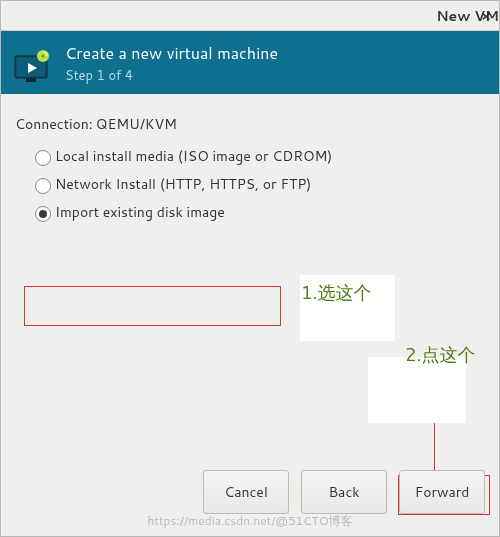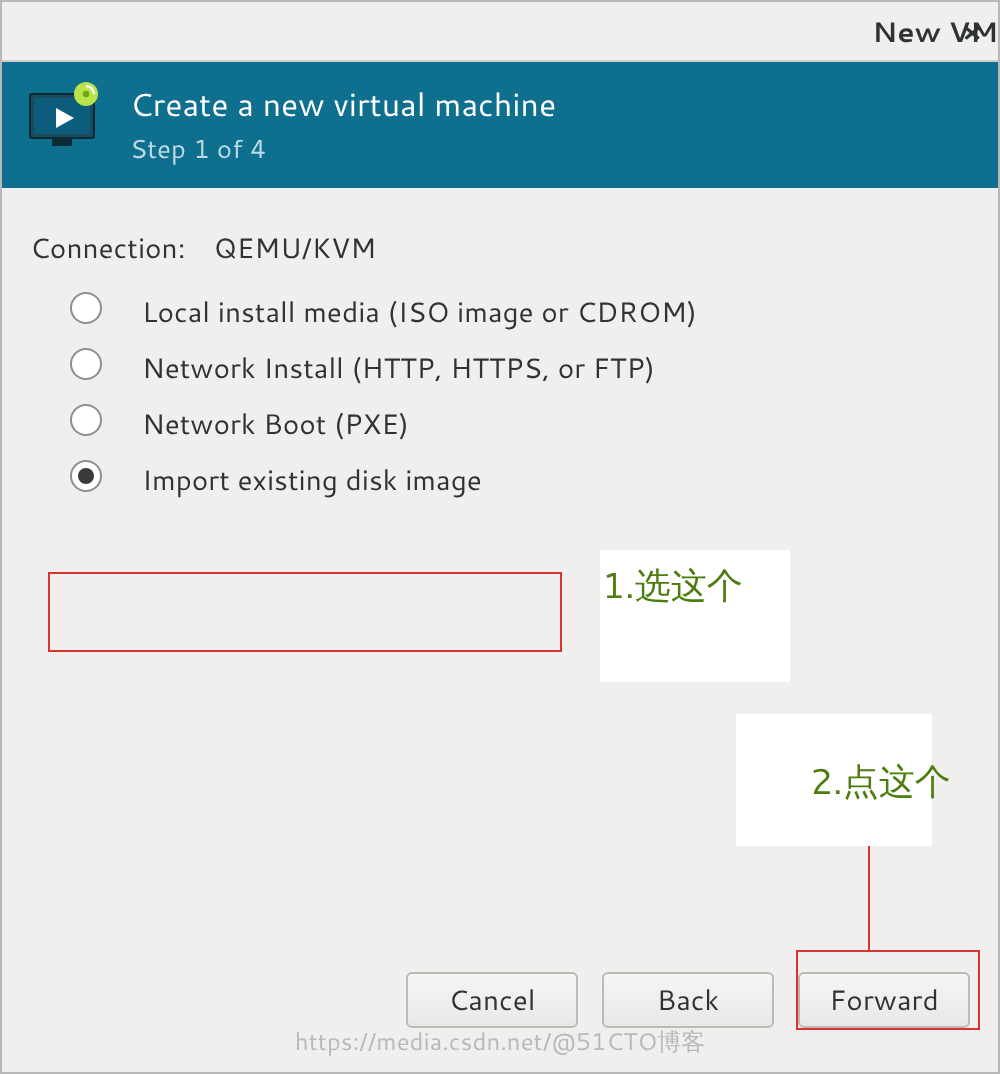--- a/index.html
+++ b/index.html
@@ -30,39 +30,39 @@
     transform: translateY(-50%);
     font-size: 14px;
     font-weight: bold;
     cursor: pointer;
     user-select: none;
   }
   .header {
     background: #0e6f8f;
     color: #fff;
     display: flex;
-    align-items: flex-start;
+    align-items: flex-end;
     gap: 12px;
     padding: 10px 14px 10px 12px;
   }
   .header-icon {
     width: 40px; height: 34px;
     position: relative;
     flex: 0 0 auto;
   }
   .header-title { font-size: 16px; font-weight: 500; }
   .header-step { font-size: 13px; color: #bcdbe6; margin-top: 2px; }
   .content { padding: 14px 14px 0 14px; }
-  .conn-row { display: flex; gap: 14px; margin-top: 6px; align-items: center; }
+  .conn-row { display: flex; gap: 3px; margin-top: 6px; align-items: center; }
   .conn-label { }
   .prompt { margin-top: 48px; }
   .opts { margin: 8px 0 0 18px; }
   .opt {
-    display: flex; align-items: flex-start;
-    gap: 20px;
+    display: flex; align-items: flex-end;
+    gap: 4px;
     padding: 4px 2px;
   }
   .radio {
     width: 16px; height: 16px;
     border: 1px solid #8d8d89;
     border-radius: 50%;
     background: #fff;
     position: relative;
     flex: 0 0 auto;
   }
@@ -95,21 +95,21 @@
     position: absolute;
     background: #fff;
     pointer-events: none;
   }
   .btnbar {
     position: absolute;
     right: 14px; bottom: 22px;
     display: flex; gap: 12px;
   }
   .btn {
-    min-width: 86px; height: 28px;
+    min-width: 86px; height: 44px;
     padding: 0 14px;
     background: linear-gradient(#f6f5f4, #e9e8e6);
     border: 1px solid #bcbab6;
     border-radius: 3px;
     font: inherit;
     color: #2e3436;
     cursor: pointer;
   }
   .watermark {
     position: absolute;
@@ -157,36 +157,32 @@
   <div class="opts">
     <label class="opt">
       <span class="radio"></span>
       <span>Local install media (ISO image or CDROM)</span>
     </label>
     <label class="opt">
       <span class="radio"></span>
       <span>Network Install (HTTP, HTTPS, or FTP)</span>
     </label>
     <label class="opt">
-      <span class="radio"></span>
-      <span>Network Boot (PXE)</span>
-    </label>
-    <label class="opt">
       <span class="radio selected"></span>
       <span>Import existing disk image</span>
     </label>
   </div>
 </div>
 
 <div class="anno-box" style="left:23px; top:285px; width:257px; height:40px;"></div>
 <div class="white-box" style="left:299px; top:274px; width:95px; height:66px;"></div>
 <div class="anno-text" style="left:300px; top:278px;">1.选这个</div>
 
 <div class="white-box" style="left:367px; top:356px; width:98px; height:66px;"></div>
-<div class="anno-text" style="left:404px; top:376px;">2.点这个</div>
+<div class="anno-text" style="left:404px; top:340px;">2.点这个</div>
 <div class="anno-line" style="left:433px; top:422px; width:1px; height:52px;"></div>
 <div class="anno-box" style="left:397px; top:474px; width:92px; height:40px;"></div>
 
 <div class="btnbar">
   <button class="btn">Cancel</button>
   <button class="btn">Back</button>
   <button class="btn">Forward</button>
 </div>
 
 <div class="watermark">https://media.csdn.net/@51CTO博客</div>

